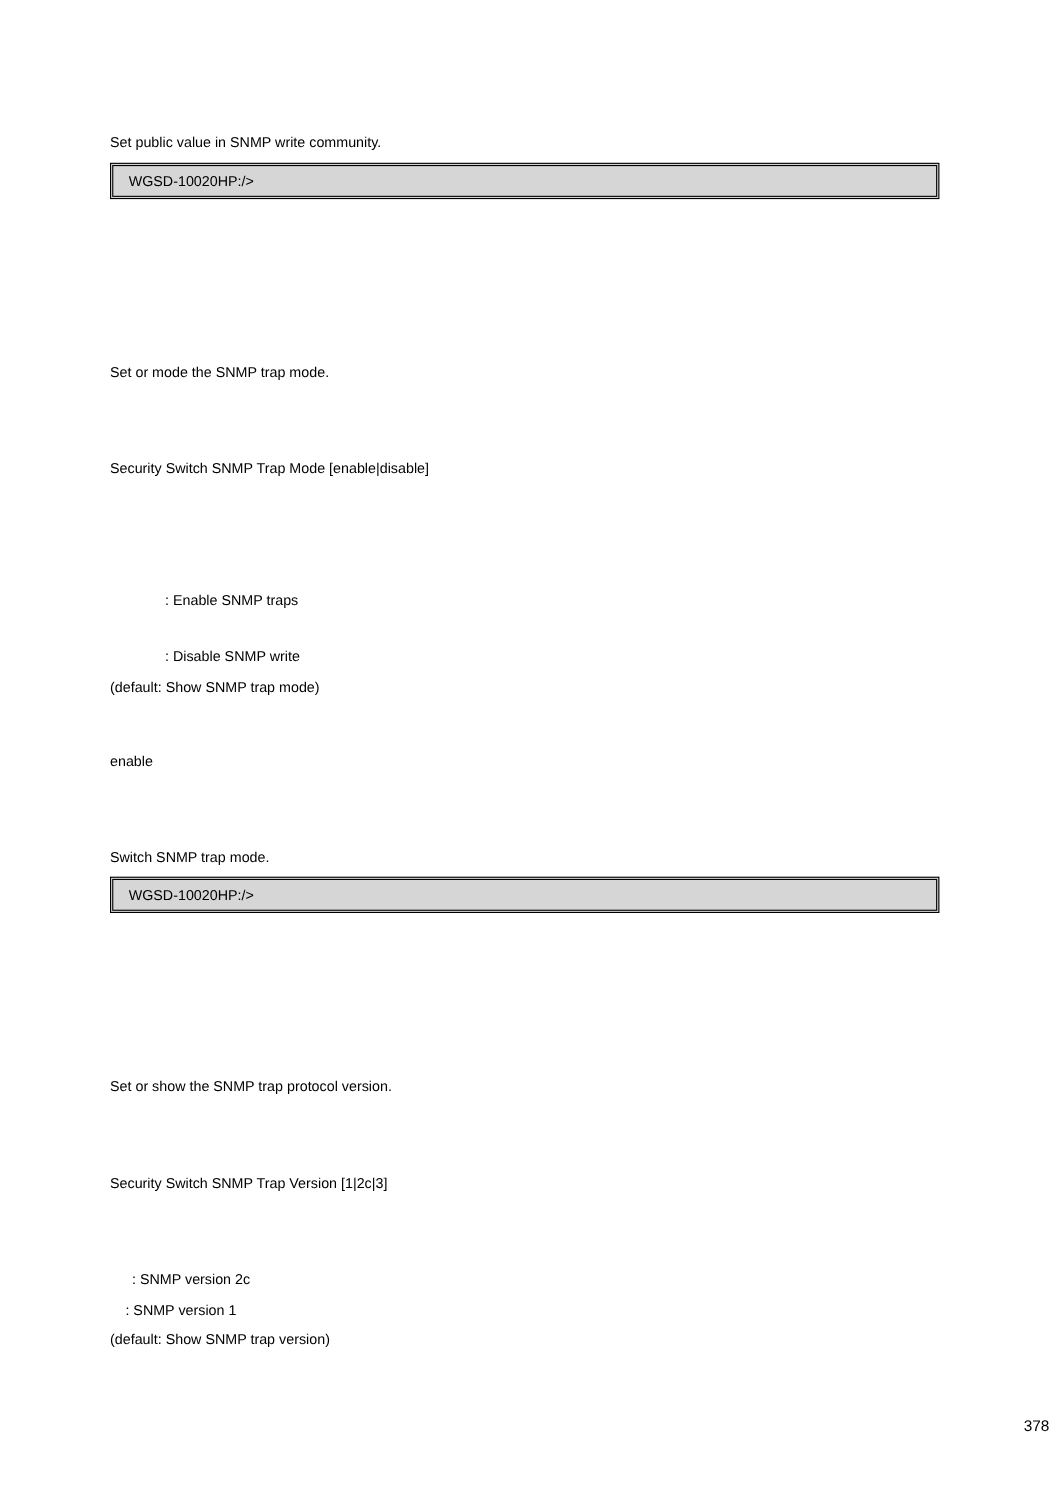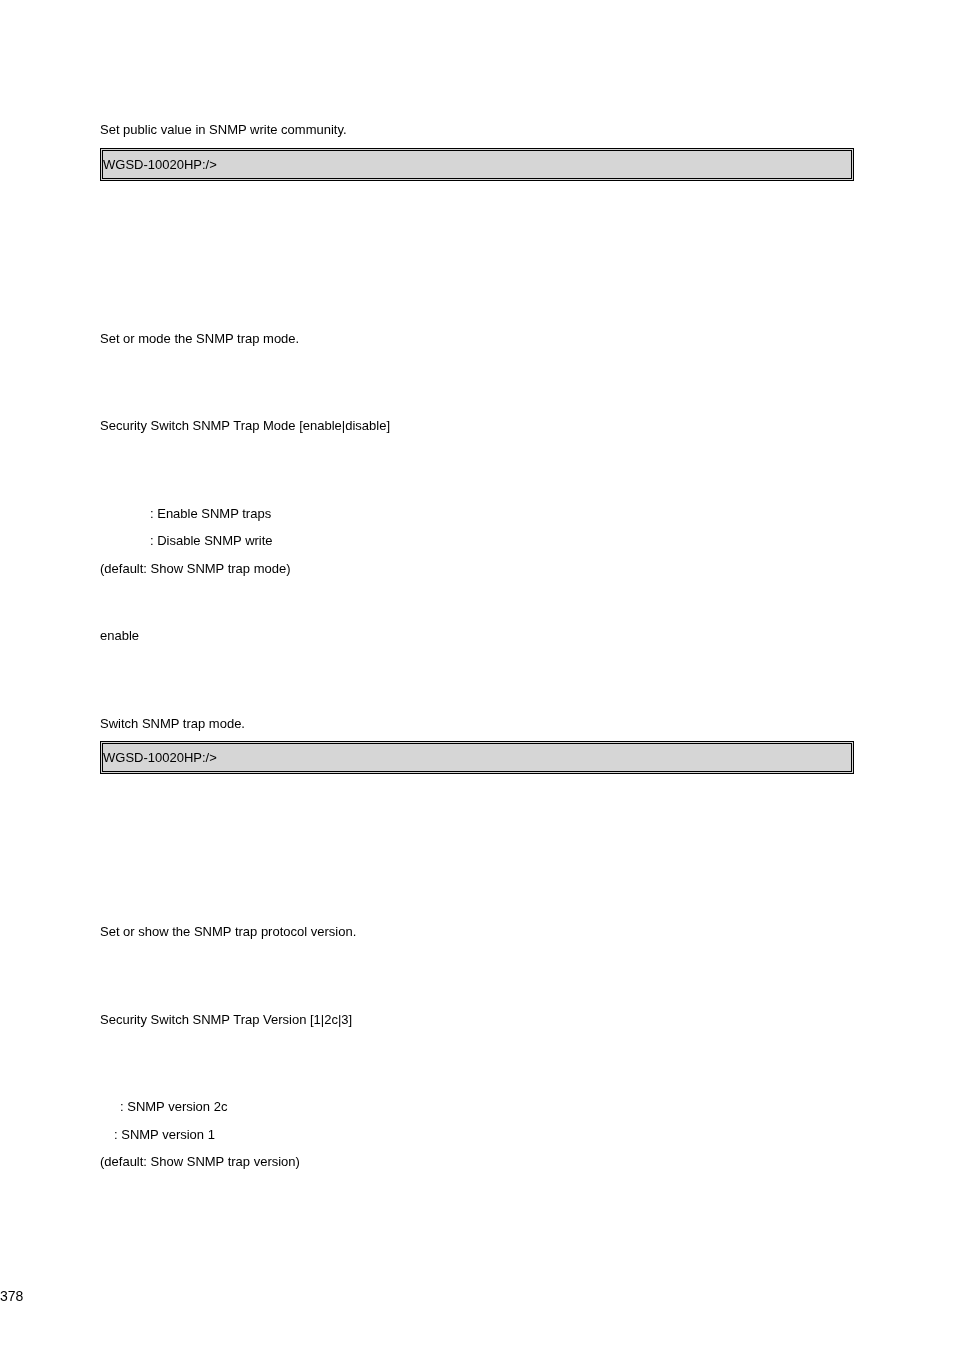--- a/index.html
+++ b/index.html
@@ -17,45 +17,46 @@
     padding: 120px 100px 40px 100px;
   }
   .body-text {
     font-size: 13px;
     line-height: 1.5;
     margin: 0 0 8px 0;
   }
   .code-box {
     background: #d6d6d6;
     border: 3px double #000000;
-    padding: 6px 0;
+    padding: 6px 14px;
     font-size: 13px;
     margin: 0 0 8px 0;
   }
   .gap-large {
     height: 140px;
   }
   .gap-mid {
     height: 60px;
   }
   .gap-small {
     height: 40px;
   }
   .indent {
     padding-left: 50px;
+    margin-top: 32px;
   }
   .indent-small {
     padding-left: 14px;
   }
   .page-number {
     position: absolute;
     bottom: 30px;
     left: 0;
     width: 100%;
-    text-align: left;
+    text-align: right;
     font-size: 14px;
   }
 </style>
 </head>
 <body>
 
 <div class="page">
 
   <p class="body-text">Set public value in SNMP write community.</p>
   <div class="code-box">WGSD-10020HP:/&gt;</div>

